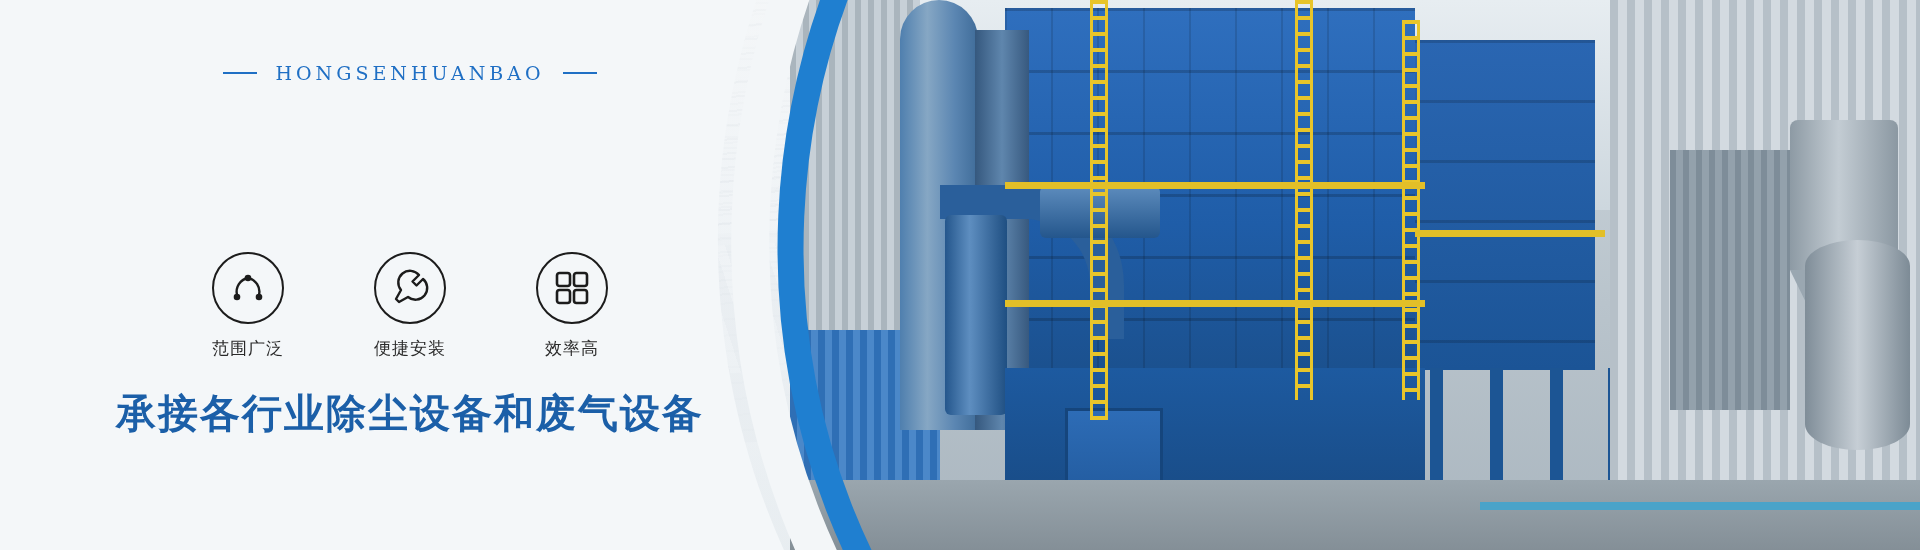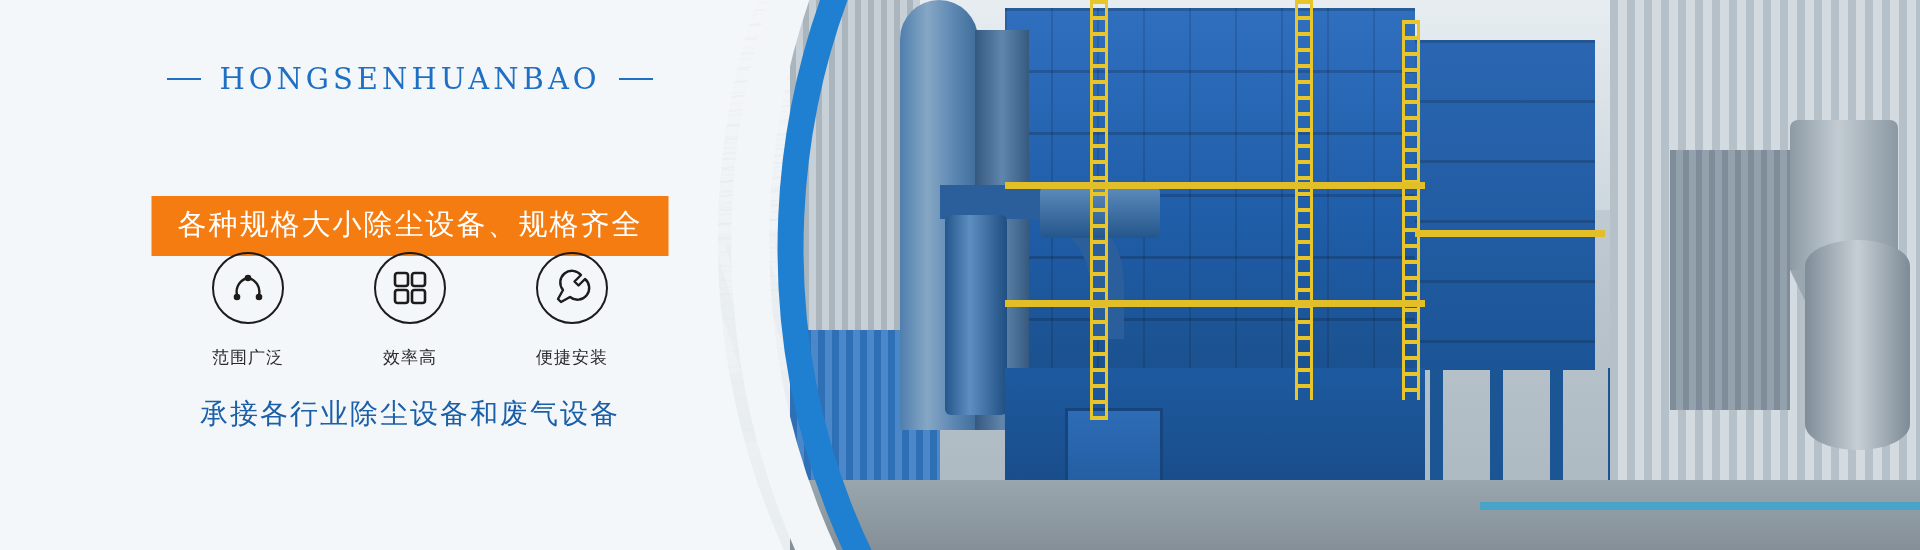--- a/index.html
+++ b/index.html
@@ -242,21 +242,21 @@
   .arc-svg{position:absolute;left:0;top:0;width:1920px;height:550px;}
 
   
   .content{
     position:absolute;left:0;top:0;width:820px;height:550px;
     text-align:center;
   }
   .eyebrow{
     position:absolute;left:0;top:62px;width:820px;
     font-family:"DejaVu Serif","Liberation Serif",serif;
-    font-size:29px;letter-spacing:4px;color:#1f6fc4;
+    font-size:19px;letter-spacing:4px;color:#1f6fc4;
     display:flex;align-items:center;justify-content:center;gap:18px;
     white-space:nowrap;
   }
   .eyebrow .dash{
     display:inline-block;width:34px;height:2px;background:#1f6fc4;
   }
   .headline{
     position:absolute;left:0;top:106px;width:820px;
     font-size:66px;font-weight:bold;letter-spacing:2px;
     color:#3b2b28;white-space:nowrap;
@@ -277,26 +277,26 @@
     display:flex;justify-content:center;gap:62px;
   }
   .feature{width:100px;text-align:center;}
   .fcircle{
     width:68px;height:68px;border-radius:50%;
     border:2.5px solid #1c1c1c;margin:0 auto;
     display:flex;align-items:center;justify-content:center;
     background:transparent;
   }
   .flabel{
-    margin-top:22px;font-size:17px;color:#2a2a2a;letter-spacing:1px;
+    margin-top:13px;font-size:17px;color:#2a2a2a;letter-spacing:1px;
     white-space:nowrap;
   }
   .subline{
-    position:absolute;left:0;top:395px;width:820px;
-    font-size:28px;letter-spacing:2px;color:#1b5fa8;font-weight:400;
+    position:absolute;left:0;top:386px;width:820px;
+    font-size:40px;letter-spacing:2px;color:#1b5fa8;font-weight:700;
     white-space:nowrap;
   }
 </style>
 </head>
 <body>
 
 <div class="banner">
 
   <div class="bg-left">
     <div class="roof"></div>
@@ -368,57 +368,56 @@
 
   <div class="content">
 
     <div class="eyebrow">
       <span class="dash"></span>
       <span>HONGSENHUANBAO</span>
       <span class="dash"></span>
     </div>
 
 
-    <div class="tagbar">各种规格大小除尘设备、规格齐全</div>
 
     <div class="features">
 
       <div class="feature">
         <div class="fcircle">
           <svg width="40" height="40" viewBox="0 0 40 40">
             <path d="M9 27 A14 14 0 0 1 20 10" fill="none" stroke="#1c1c1c" stroke-width="2.4" stroke-linecap="round"></path>
             <path d="M31 27 A14 14 0 0 0 20 10" fill="none" stroke="#1c1c1c" stroke-width="2.4" stroke-linecap="round"></path>
             <circle cx="20" cy="10" r="3.3" fill="#1c1c1c"></circle>
             <circle cx="9" cy="29" r="3.3" fill="#1c1c1c"></circle>
             <circle cx="31" cy="29" r="3.3" fill="#1c1c1c"></circle>
           </svg>
         </div>
         <div class="flabel">范围广泛</div>
       </div>
 
       <div class="feature">
         <div class="fcircle">
+          <svg width="38" height="38" viewBox="0 0 38 38">
+            <path d="M28 6 L21.5 12.5 L25.5 16.5 L32 10 A11.5 11.5 0 0 1 17 28 L8 33 L5 30 L10 21 A11.5 11.5 0 0 1 28 6 Z" fill="none" stroke="#1c1c1c" stroke-width="2.4" stroke-linejoin="round"></path>
+          </svg>
+        </div>
+        <div class="flabel">便捷安装</div>
+      </div>
+
+      <div class="feature">
+        <div class="fcircle">
           <svg width="36" height="36" viewBox="0 0 36 36">
             <rect x="3" y="3" width="13" height="13" rx="2.5" fill="none" stroke="#1c1c1c" stroke-width="2.6"></rect>
             <rect x="20" y="3" width="13" height="13" rx="2.5" fill="none" stroke="#1c1c1c" stroke-width="2.6"></rect>
             <rect x="3" y="20" width="13" height="13" rx="2.5" fill="none" stroke="#1c1c1c" stroke-width="2.6"></rect>
             <rect x="20" y="20" width="13" height="13" rx="2.5" fill="none" stroke="#1c1c1c" stroke-width="2.6"></rect>
           </svg>
         </div>
         <div class="flabel">效率高</div>
       </div>
 
-      <div class="feature">
-        <div class="fcircle">
-          <svg width="38" height="38" viewBox="0 0 38 38">
-            <path d="M28 6 L21.5 12.5 L25.5 16.5 L32 10 A11.5 11.5 0 0 1 17 28 L8 33 L5 30 L10 21 A11.5 11.5 0 0 1 28 6 Z" fill="none" stroke="#1c1c1c" stroke-width="2.4" stroke-linejoin="round"></path>
-          </svg>
-        </div>
-        <div class="flabel">便捷安装</div>
-      </div>
-
 
     </div>
 
     <div class="subline">承接各行业除尘设备和废气设备</div>
 
   </div>
 </div>
 
 </body></html>

